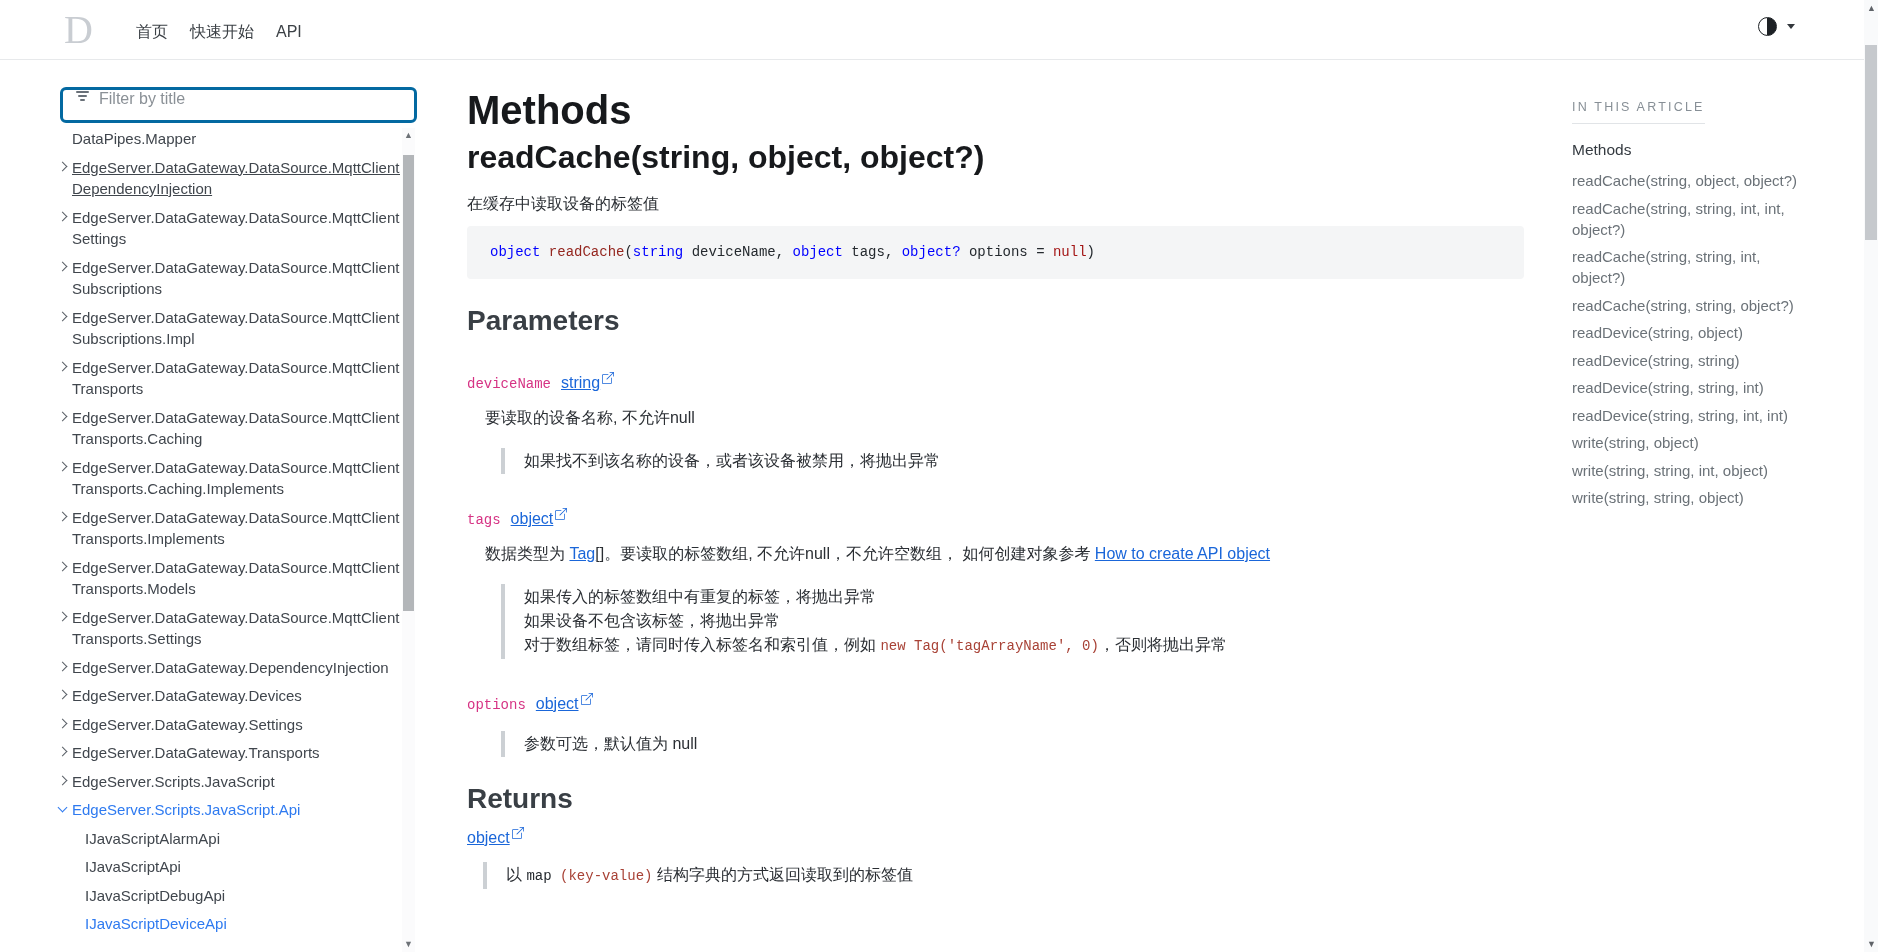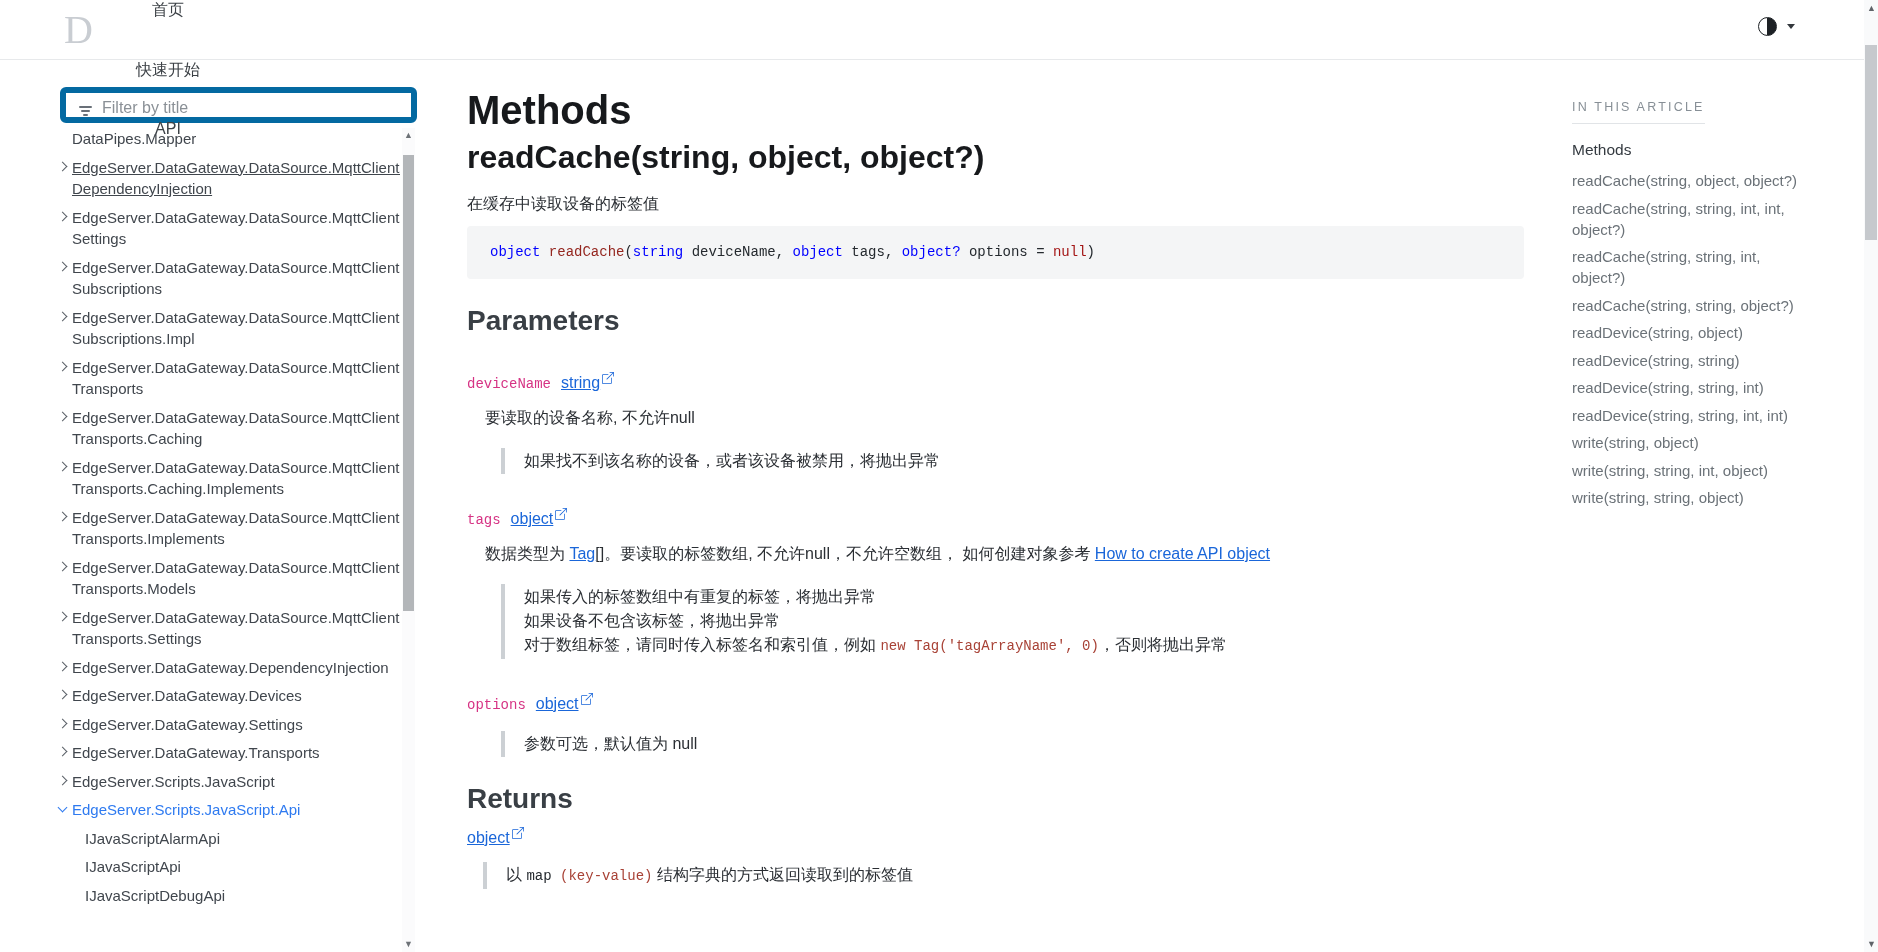--- a/index.html
+++ b/index.html
@@ -5,36 +5,36 @@
   * { margin:0; padding:0; box-sizing:border-box; }
   html,body { width:1878px; height:952px; overflow:hidden; background:#fff;
     font-family:"Liberation Sans","DejaVu Sans",sans-serif; color:#2a2e33; }
   a { text-decoration:none; cursor:pointer; }
 
   
   .navbar { position:absolute; left:0; top:0; width:1878px; height:60px; background:#fff;
     border-bottom:1px solid #e7e9eb; z-index:5; }
   .logo { position:absolute; left:64px; top:8px; font-family:"Liberation Serif","DejaVu Serif",serif;
     font-size:40px; color:#c9cdd2; line-height:44px; }
-  .nav-links { position:absolute; left:136px; top:0; height:64px; display:flex; align-items:center; gap:39px;flex-direction:column; }
+  .nav-links { position:absolute; left:136px; top:0; height:64px; display:flex; align-items:center; gap:22px; }
   .nav-links a { color:#3c4146; font-size:16px; }
   .theme-toggle { position:absolute; left:1758px; top:17px; display:flex; align-items:center; gap:10px; cursor:pointer; }
   .theme-circle { width:19px; height:19px; border-radius:50%; border:1.5px solid #1d2125;
     background:linear-gradient(to right,#ffffff 50%,#1d2125 50%); }
   .caret { width:0; height:0; border-left:4.5px solid transparent; border-right:4.5px solid transparent;
     border-top:5px solid #33383d; }
 
   
   .page-scrollbar { position:absolute; right:0; top:0; width:14px; height:952px; background:#f9fafb; z-index:9; }
   .page-scrollbar .arrow { position:absolute; left:3px; width:8px; height:8px; color:#5f6368; font-size:9px; line-height:8px; }
   .page-scrollbar .thumb { position:absolute; left:1px; width:12px; background:#c6c9cd; }
 
   
-  .filter-box { position:absolute; left:60px; top:87px; width:357px; height:36px; border:6px solid #0369a1;
-    border-radius:6px; background:#fff; display:flex; align-items:flex-end; padding:0 10px 0 12px; }
+  .filter-box { position:absolute; left:60px; top:87px; width:357px; height:36px; border:3px solid #0369a1;
+    border-radius:6px; background:#fff; display:flex; align-items:flex-start; padding:0 10px 0 12px; }
   .filter-icon { width:14px; height:12px; margin-right:10px; display:flex; flex-direction:column; align-items:center; justify-content:center; gap:2.5px; }
   .filter-icon i { display:block; height:1.6px; background:#697078; border-radius:1px; }
   .filter-icon i:nth-child(1){ width:13px; } .filter-icon i:nth-child(2){ width:9px; } .filter-icon i:nth-child(3){ width:5px; }
   .filter-box input { border:none; outline:none; flex:1; font-size:16px; color:#2a2e33;
     font-family:"Liberation Sans","DejaVu Sans",sans-serif; }
   .filter-box input::placeholder { color:#8a9096; }
 
   .side-tree { position:absolute; left:48px; top:128px; width:352px; height:824px; overflow:hidden; }
   .side-item { position:relative; padding-left:24px; margin-bottom:7px; }
   .side-item.indent { padding-left:37px; }
@@ -185,20 +185,23 @@
     </div>
     <div class="side-item indent">
       <a class="side-label">IJavaScriptAlarmApi</a>
     </div>
     <div class="side-item indent">
       <a class="side-label">IJavaScriptApi</a>
     </div>
     <div class="side-item indent">
       <a class="side-label">IJavaScriptDebugApi</a>
     </div>
+    <div class="side-item indent active">
+      <a class="side-label">IJavaScriptDeviceApi</a>
+    </div>
   </div>
 <div class="side-scrollbar">
   <span class="arrow" style="top:3px;">▲</span>
   <span class="thumb" style="top:27px; height:456px;"></span>
   <span class="arrow" style="bottom:3px;">▼</span>
 </div>
 
 <main>
   <h1>Methods</h1>
   <h2>readCache(string, object, object?)</h2>

